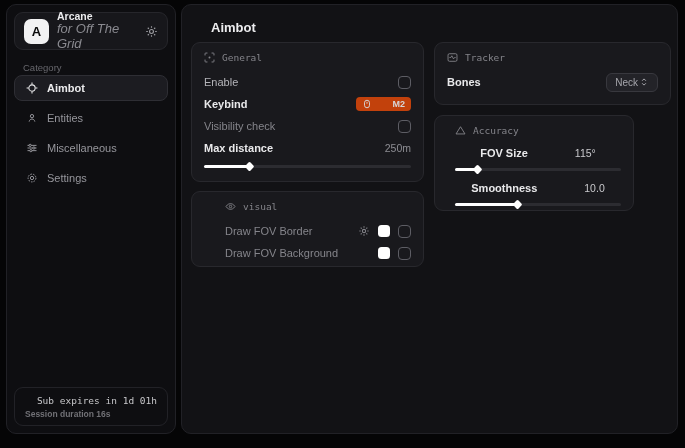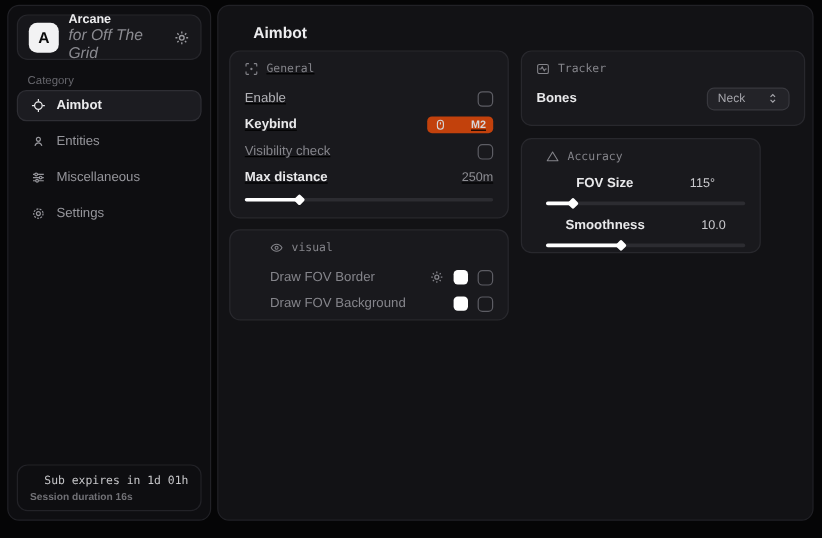--- a/index.html
+++ b/index.html
@@ -34,21 +34,21 @@
   .foot1 { font-family:"DejaVu Sans Mono", monospace; color:#c7c7ca; font-size:9.5px;text-align:right; }
   .foot2 { color:#717176; font-size:8.5px; font-weight:700; margin-top:3px; }
 
   
   #main { left:181px; top:4px; width:497px; height:430px; background:#121215; }
   .main-title { position:absolute; left:29px; top:15px; color:#ededef;
                 font-size:13px; font-weight:700; }
 
   .card { position:absolute; background:#19191d; border:1px solid #28282d;
           border-radius:9px; padding:9px 12px; }
-  #card-general  { left:9px;  top:37px;  width:233px; height:140px;text-decoration:underline; }
+  #card-general  { left:9px;  top:37px;  width:233px; height:140px; }
   #card-visual   { left:9px;  top:186px; width:233px; height:76px;padding-left:33px;  }
   #card-tracker  { left:252px; top:37px; width:237px; height:63px;  }
   #card-accuracy { left:252px; top:110px; width:200px; height:96px;padding-left:20px; }
 
   .card-head { display:flex; align-items:center; gap:7px; color:#84848a;
                font-family:"DejaVu Sans Mono", monospace; font-size:9.5px;
                margin-bottom:8px; }
   .card-head .cicon { display:flex; }
 
   .row { display:flex; align-items:center; justify-content:space-between; height:22px; }
@@ -59,21 +59,21 @@
   .val.bright { color:#c9c9cd;margin-left:11px; }
 
   .checkbox { width:13px; height:13px; border:1.5px solid #5d5d64; border-radius:4px; }
   .swatch { width:12px; height:12px; background:#ffffff; border-radius:3.5px; }
   .ctrl-group { display:flex; align-items:center; gap:8px; }
 
   .key-badge { display:flex; align-items:center; gap:20px; background:#c2410c;
                border-radius:4px; padding:2px 6px; color:#d6d6d9; font-size:9px;
                font-weight:600; }
 
-  .dd-btn { display:flex; align-items:center; gap:18px; background:#232328;
+  .dd-btn { display:flex; align-items:center; gap:1px; background:#232328;
             border:1px solid #38383e; border-radius:6px; padding:3px 8px;
             color:#a6a6ac; font-size:10px; }
 
   .slider { position:relative; height:3px; background:#2c2c31; border-radius:2px;
             margin-top:6px; }
   .slider .fill { position:absolute; left:0; top:0; height:3px; background:#ffffff;
                   border-radius:2px; }
   .slider .thumb { position:absolute; top:-2.5px; width:7px; height:7px; background:#ffffff;
                    border-radius:1.5px; transform:translateX(-4px) rotate(45deg); }
   .s-row { height:18px; display:flex; align-items:center; justify-content:center;gap:36px; }

